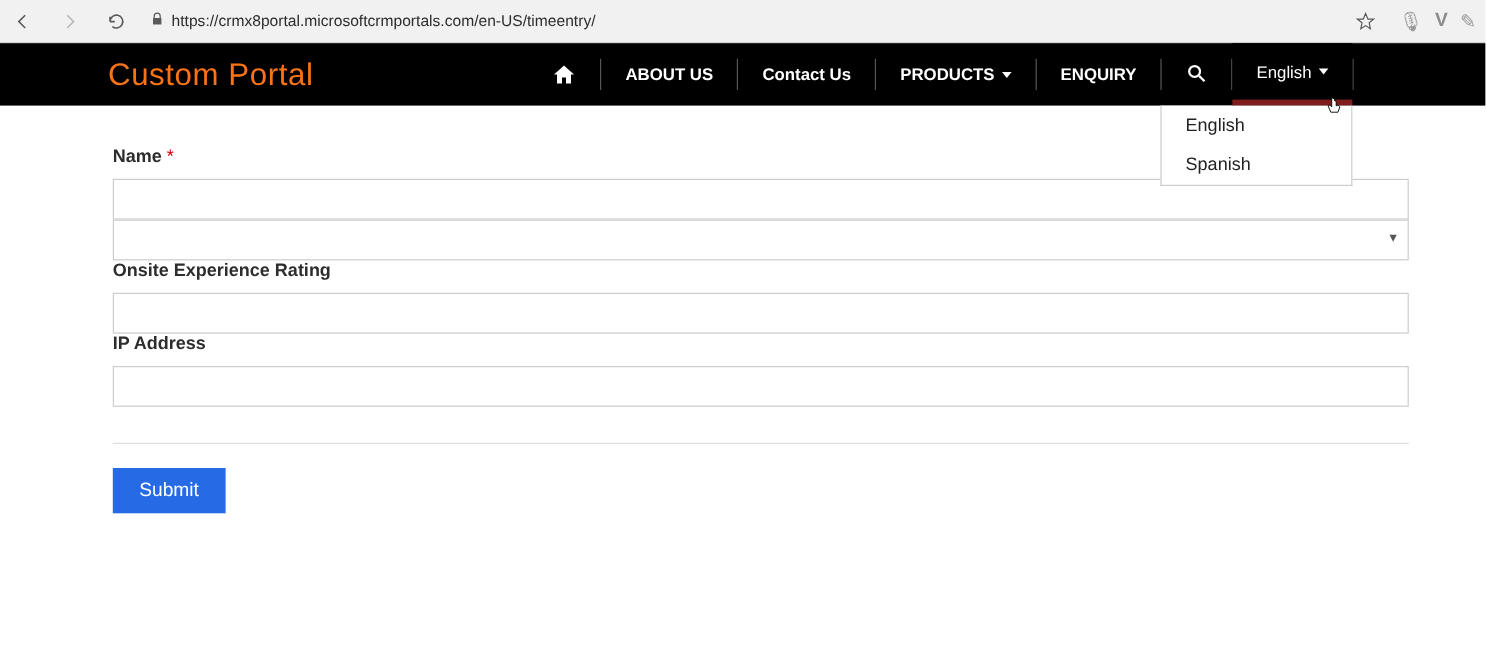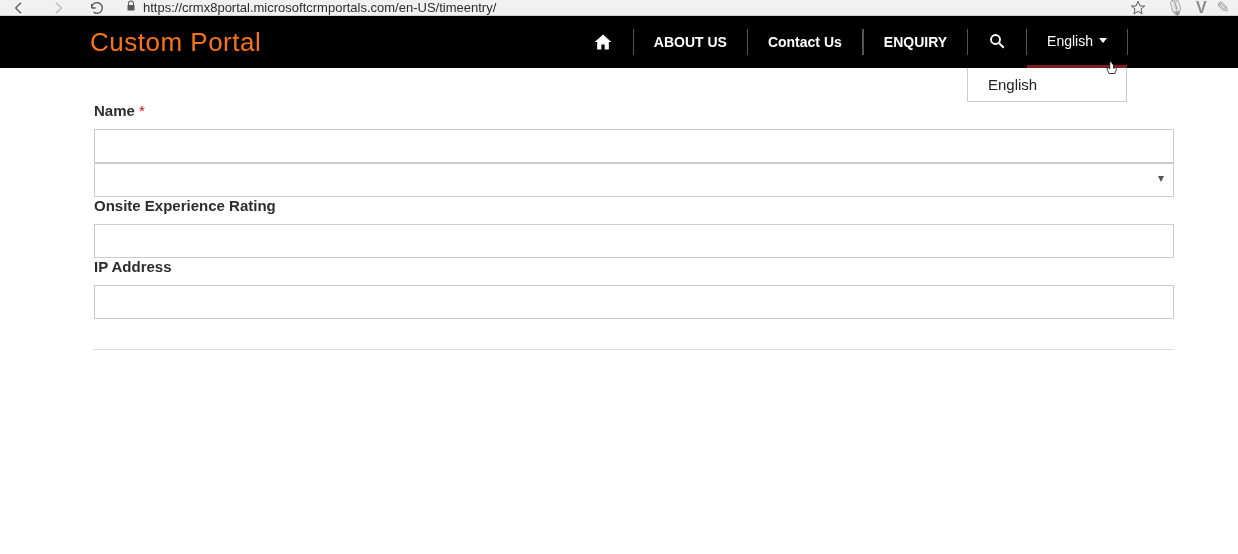--- a/index.html
+++ b/index.html
@@ -1,20 +1,20 @@
 <!DOCTYPE html>
 <html><head>
   <meta charset="utf-8">
   <style>
     * { margin: 0; padding: 0; box-sizing: border-box; }
     body { font-family: "Segoe UI", Arial, sans-serif; background: #fff; }
 
     
     .browser-chrome {
-      height: 16px;
+      height: 36px;
       background: #f1f1f1;
       border-bottom: 1px solid #d0d0d0;
       display: flex;
       align-items: center;
       padding: 0 8px;
       gap: 17px;
       justify-content: flex-end;
     }
     .chrome-btn { width: 22px; height: 22px; display:flex; align-items:center; justify-content:center; color:#5a5a5a; }
     .chrome-btn svg { width:16px; height:16px; }
@@ -67,21 +67,21 @@
     .nav-item.products { font-weight:600; }
     .nav-item .caret-down {
       margin-left:6px;
       width:0; height:0;
       border-left:4px solid transparent;
       border-right:4px solid transparent;
       border-top:5px solid #fff;
     }
     .nav-item.lang {
       background:#000;
-      border-bottom:3px solid #7f1d1d;
+      border-bottom:5px solid #7f1d1d;
       height:100%;
       position:relative;
     }
     .nav-item .search-icon svg { width:18px; height:18px; fill:#fff; }
     .nav-item.home svg { width:20px; height:20px; fill:#fff; }
     .nav-user {
       display:flex;
       align-items:center;
       padding:0 20px;
       position:relative;
@@ -223,20 +223,24 @@
     </div>
     <div class="nav-sep"></div>
     <div class="nav-item" style="font-weight:600;">
       <span>ABOUT US</span>
     </div>
     <div class="nav-sep"></div>
     <div class="nav-item" style="font-weight:600;">
       <span>Contact Us</span>
     </div>
     <div class="nav-sep"></div>
+    <div class="nav-item products">
+      <span>PRODUCTS</span>
+      <span class="caret-down"></span>
+    </div>
     <div class="nav-sep"></div>
     <div class="nav-item" style="font-weight:600;">
       <span>ENQUIRY</span>
     </div>
     <div class="nav-sep"></div>
     <div class="nav-item">
       <span class="search-icon">
         <svg viewBox="0 0 24 24">
             <circle cx="10" cy="10" r="6" fill="none" stroke="#fff" stroke-width="2.5"></circle>
             <line x1="15" y1="15" x2="21" y2="21" stroke="#fff" stroke-width="2.5"></line>
@@ -247,20 +251,21 @@
     <div class="nav-item lang">
       <span>English</span>
       <span class="caret-down"></span>
       <span class="cursor-hand">
         <svg width="18" height="22" viewBox="0 0 24 24">
             <path d="M9 2v10l-2-2-2 1 3 7h8l2-6-2-2-2 1V6l-2-1V3z" fill="#fff" stroke="#000" stroke-width="1"></path>
           </svg>
       </span>
       <div class="lang-dropdown">
         <div class="opt">English</div>
+        <div class="opt">Spanish</div>
       </div>
     </div>
     <div class="nav-sep"></div>
     <div class="nav-user">
       <div class="scribble"></div>
     </div>
   </div>
 </div>
 
 <div class="page">
@@ -286,14 +291,15 @@
     <input type="text" class="form-control" style="">
   </div>
 
   <div class="form-group">
     <label class="form-label">IP Address</label>
     <input type="text" class="form-control" style="">
   </div>
 
   <hr class="divider">
 
+  <button class="submit-btn">Submit</button>
 
 </div>
 
 </body></html>

